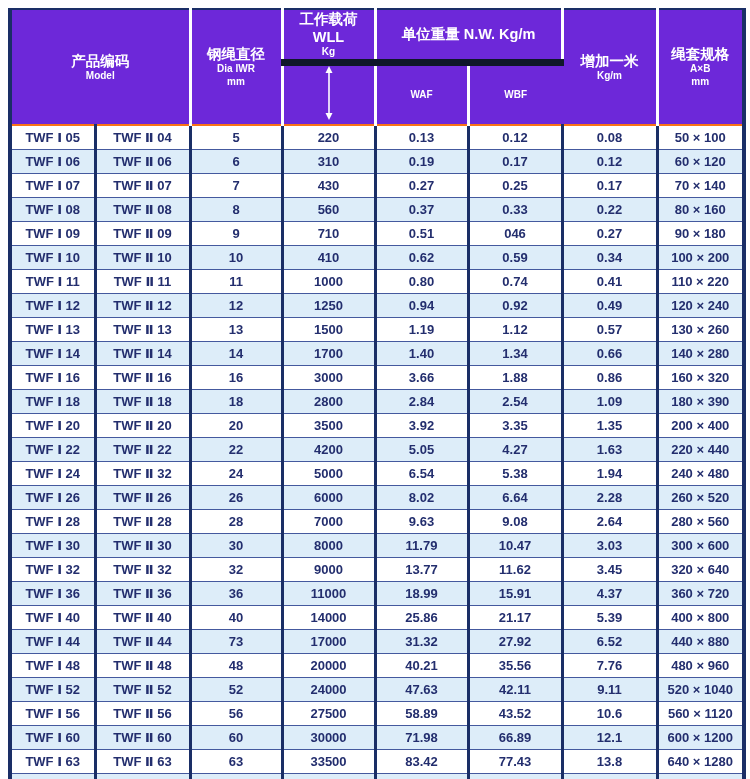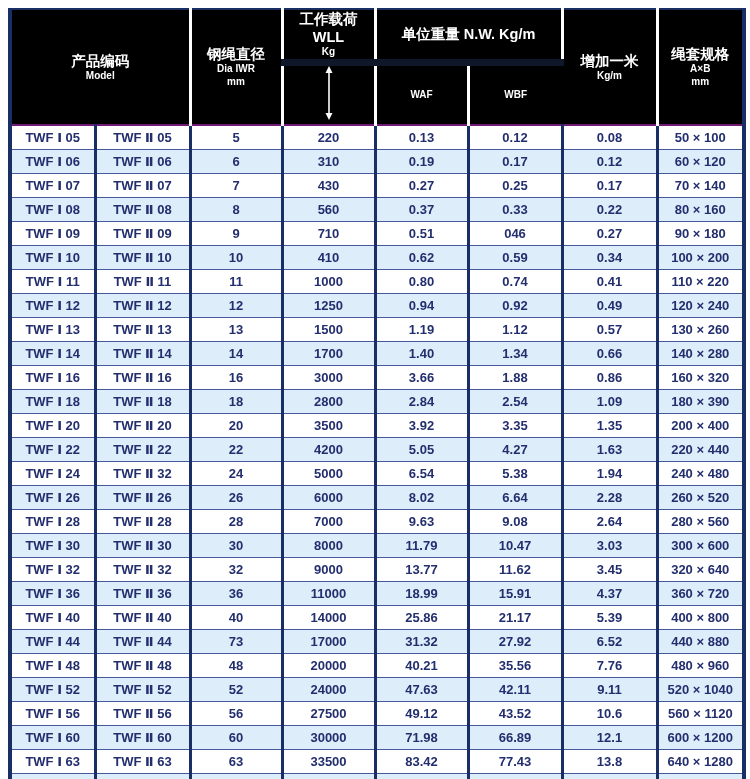--- a/index.html
+++ b/index.html
@@ -1,33 +1,33 @@
 <!DOCTYPE html>
 <html><head>
 <meta charset="utf-8">
 <style>
   html,body{margin:0;padding:0;background:#ffffff;}
   body{width:750px;height:779px;font-family:"Liberation Sans","DejaVu Sans",sans-serif;}
   .page{padding:8px 8px 0 8px;}
   table{border-collapse:collapse;table-layout:fixed;width:734px;
         border-left:4px solid #1a2e66;border-right:4px solid #1a2e66;
         border-bottom:4px solid #1a2e66;border-top:2px solid #1a2e66;}
-  thead th{background:#000000;color:#ffffff;font-weight:bold;
+  thead th{background:#6d28d9;color:#ffffff;font-weight:bold;
            border-right:3px solid #ffffff;padding:0;vertical-align:middle;}
   thead th:last-child{border-right:none;}
   thead tr.h1 th{height:41px;}
   thead tr.h2 th{height:41px;border-top:7px solid #0f172a;}
   .zh{font-size:14.5px;line-height:1.25;display:block;}
   .en{font-size:10px;line-height:1.25;display:block;font-weight:bold;}
   tbody td{height:23px;text-align:center;vertical-align:middle;
            color:#232e6e;font-size:13px;font-weight:bold;
            border-right:3px solid #1a2e66;border-top:1px solid #44599e;
            padding:0;white-space:nowrap;overflow:hidden;}
   tbody td:last-child{border-right:none;}
-  tbody tr:first-child td{border-top:2px solid #701a75;}
+  tbody tr:first-child td{border-top:2px solid #f97316;}
   tbody tr:nth-child(even) td{background:#ddedf9;}
   tbody tr:nth-child(odd) td{background:#ffffff;}
   .arrow-cell{text-align:center;}
 </style>
 </head>
 <body>
 
 <div class="page">
   <table>
     <colgroup>
@@ -80,21 +80,21 @@
           <span class="en">WAF</span>
         </th>
         <th>
           <span class="en">WBF</span>
         </th>
       </tr>
     </thead>
     <tbody id="spec-body">
         <tr>
           <td>TWF Ⅰ 05</td>
-          <td>TWF Ⅱ 05</td>
+          <td>TWF Ⅱ 04</td>
           <td>5</td>
           <td>220</td>
           <td>0.13</td>
           <td>0.12</td>
           <td>0.08</td>
           <td>50 × 100</td>
         </tr>
         <tr>
           <td>TWF Ⅰ 06</td>
           <td>TWF Ⅱ 06</td>
@@ -323,21 +323,21 @@
           <td>47.63</td>
           <td>42.11</td>
           <td>9.11</td>
           <td>520 × 1040</td>
         </tr>
         <tr>
           <td>TWF Ⅰ 56</td>
           <td>TWF Ⅱ 56</td>
           <td>56</td>
           <td>27500</td>
-          <td>49.12</td>
+          <td>58.89</td>
           <td>43.52</td>
           <td>10.6</td>
           <td>560 × 1120</td>
         </tr>
         <tr>
           <td>TWF Ⅰ 60</td>
           <td>TWF Ⅱ 60</td>
           <td>60</td>
           <td>30000</td>
           <td>71.98</td>

